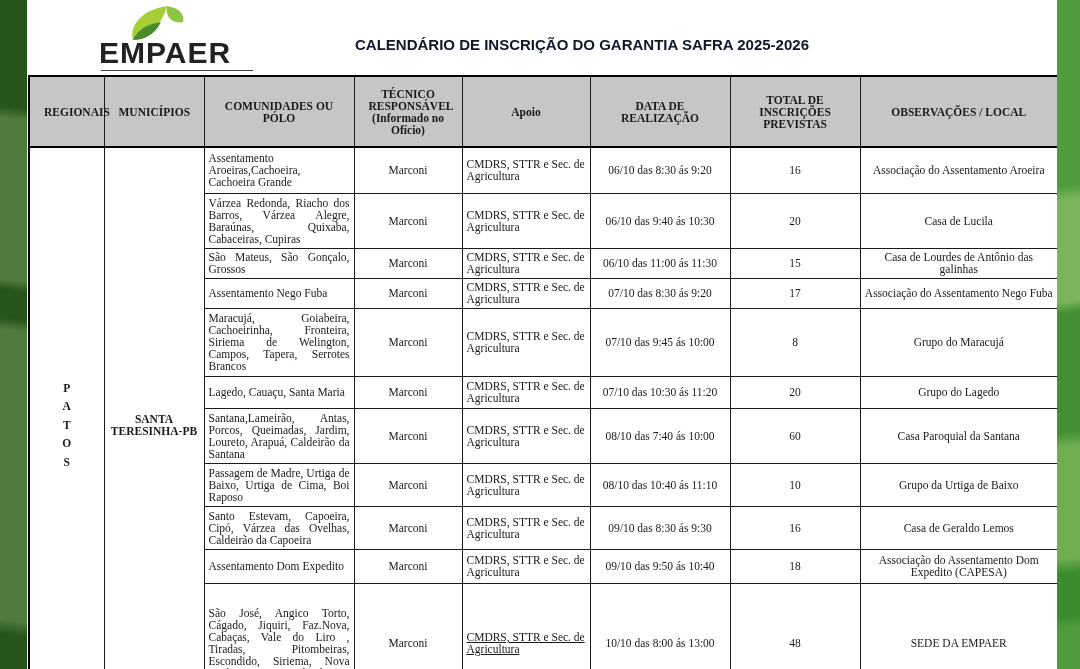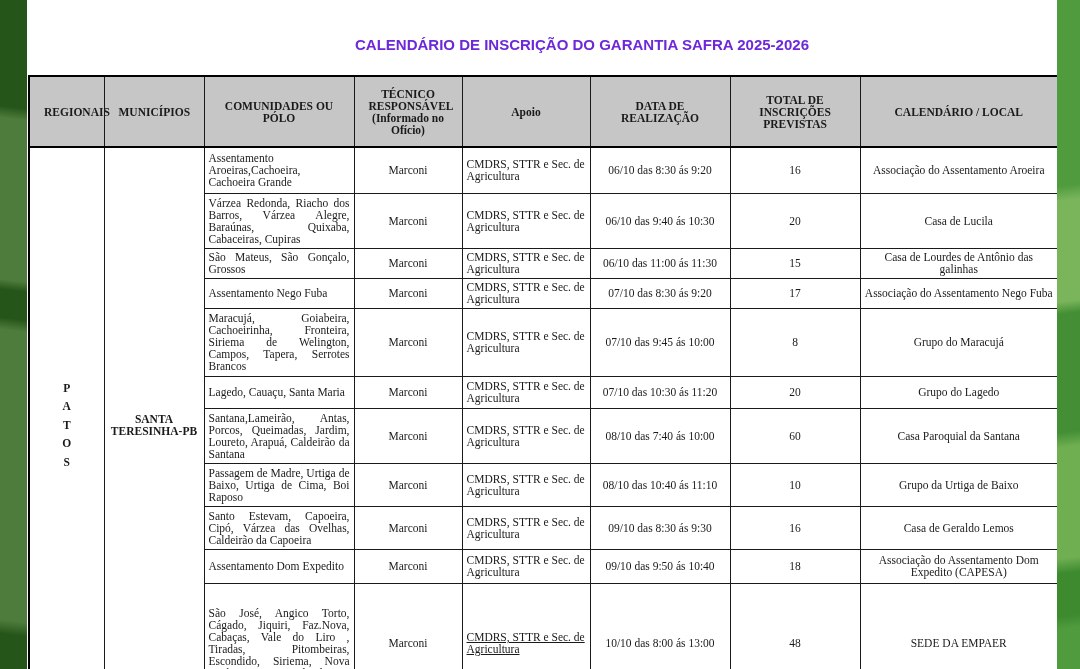--- a/index.html
+++ b/index.html
@@ -26,21 +26,21 @@
   .logo{position:absolute;left:72px;top:2px;width:180px;text-align:left;}
   .logo-leaf{display:block;margin-left:28px;margin-bottom:-4px;}
   .logo-name{font-family:"Liberation Sans", sans-serif;font-weight:bold;font-size:30px;
     letter-spacing:1px;color:#222;line-height:1;}
   .logo-rule{border:none;border-top:1.5px solid #444;width:152px;margin:2px 0 2px 2px;}
   .logo-sub{font-family:"Liberation Sans", sans-serif;font-size:6.8px;color:#777;
     text-align:center;width:160px;line-height:1.35;}
 
   
   .doc-title{position:absolute;left:180px;right:100px;top:36px;text-align:center;
-    font-family:"Liberation Sans", sans-serif;font-weight:bold;font-size:15px;color:#6d28d9;}
+    font-family:"Liberation Sans", sans-serif;font-weight:bold;font-size:15px;color:#0f172a;}
 
   
   table{position:absolute;left:1px;top:75px;width:1029px;border-collapse:collapse;
     table-layout:fixed;border:2px solid #000;}
   col.c-reg{width:75px;} col.c-mun{width:100px;} col.c-com{width:150px;}
   col.c-tec{width:108px;} col.c-apo{width:128px;} col.c-dat{width:140px;}
   col.c-tot{width:130px;} col.c-obs{width:198px;}
   th{
     background:#c6c6c6;border:1px solid #1a1a1a;font-weight:bold;font-size:11.5px;
     padding:2px 14px;text-align:center;vertical-align:middle;white-space:pre-line;
@@ -67,20 +67,33 @@
   tbody tr:nth-child(11){height:120px;}
 </style>
 </head>
 <body>
 
 <div class="band-left"></div>
 <div class="band-right"></div>
 
 <div class="content">
 
+  <div class="logo">
+    <svg class="logo-leaf" width="64" height="40" viewBox="0 0 64 40">
+      <path d="M6 38 C2 24 14 8 40 4 C36 20 24 34 6 38 Z" fill="#a6ce39"></path>
+      <path d="M40 4 C52 6 58 12 56 20 C46 22 38 16 40 4 Z" fill="#8dc63f"></path>
+      <path d="M6 38 C10 28 20 22 34 20 C28 32 18 38 6 38 Z" fill="#4a8b2c"></path>
+    </svg>
+    <div class="logo-name">EMPAER</div>
+    <hr class="logo-rule">
+    <div class="logo-sub">
+      <span>Empresa Paraibana de Pesquisa, Extensão Rural</span><br>
+      <span>e Regularização Fundiária</span>
+    </div>
+  </div>
 
   <div class="doc-title">CALENDÁRIO DE INSCRIÇÃO DO GARANTIA SAFRA 2025-2026</div>
 
   <table>
     <colgroup>
       <col class="c-reg">
         <col class="c-mun">
         <col class="c-com">
         <col class="c-tec">
       <col class="c-apo">
@@ -94,21 +107,21 @@
           <th>MUNICÍPIOS</th>
           <th>COMUNIDADES OU PÓLO</th>
           <th>TÉCNICO
 RESPONSÁVEL
 (Informado no Ofício)</th>
           <th>Apoio</th>
           <th>DATA DE REALIZAÇÃO</th>
           <th>TOTAL DE
 INSCRIÇÕES
 PREVISTAS</th>
-          <th>CALENDÁRIO /  LOCAL</th>
+          <th>OBSERVAÇÕES /  LOCAL</th>
         </tr>
     </thead>
     <tbody>
         <tr>
           <td class="cell-regional" rowspan="11">P
 A
 T
 O
 S</td>
           <td class="cell-municipio" rowspan="11">SANTA TERESINHA-PB</td>

